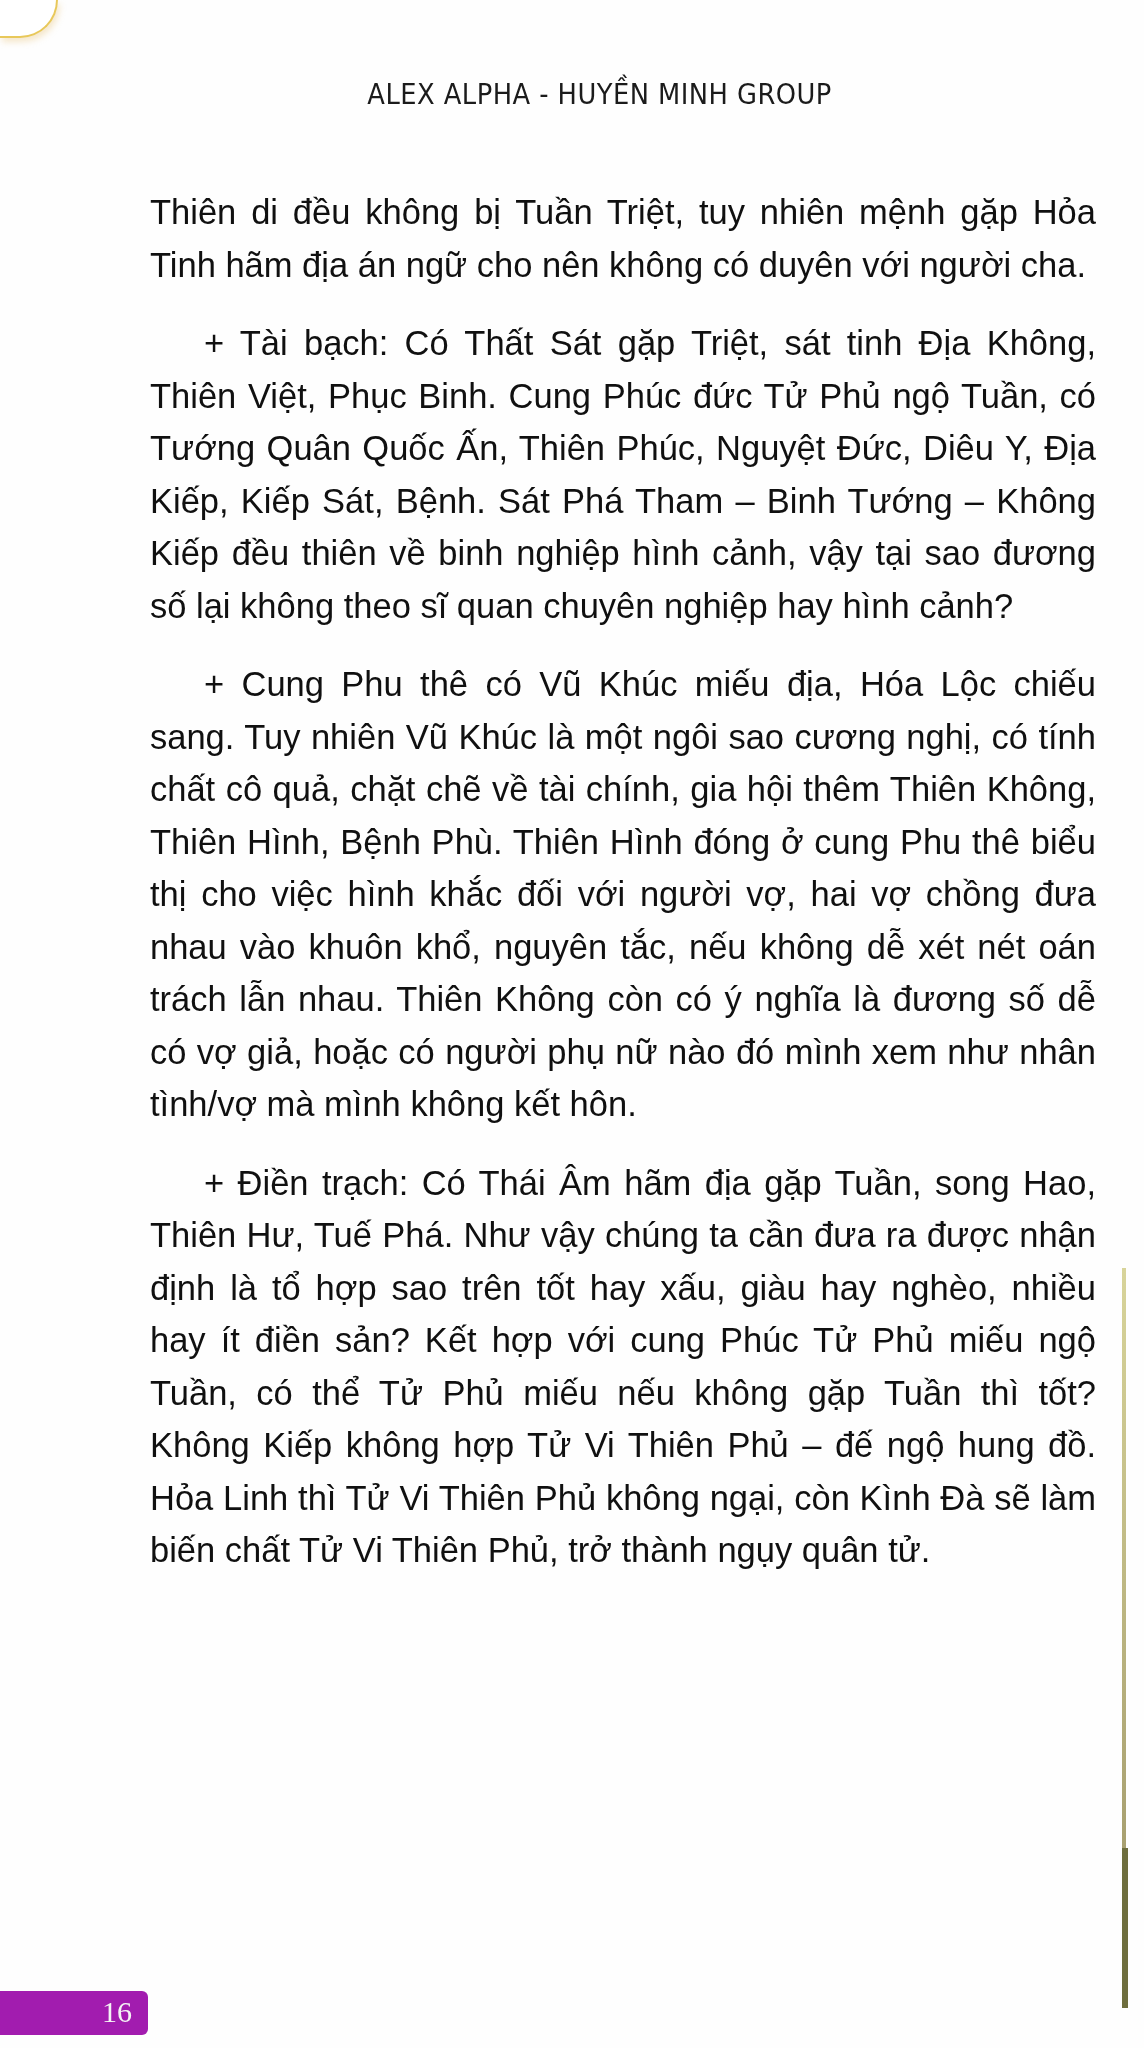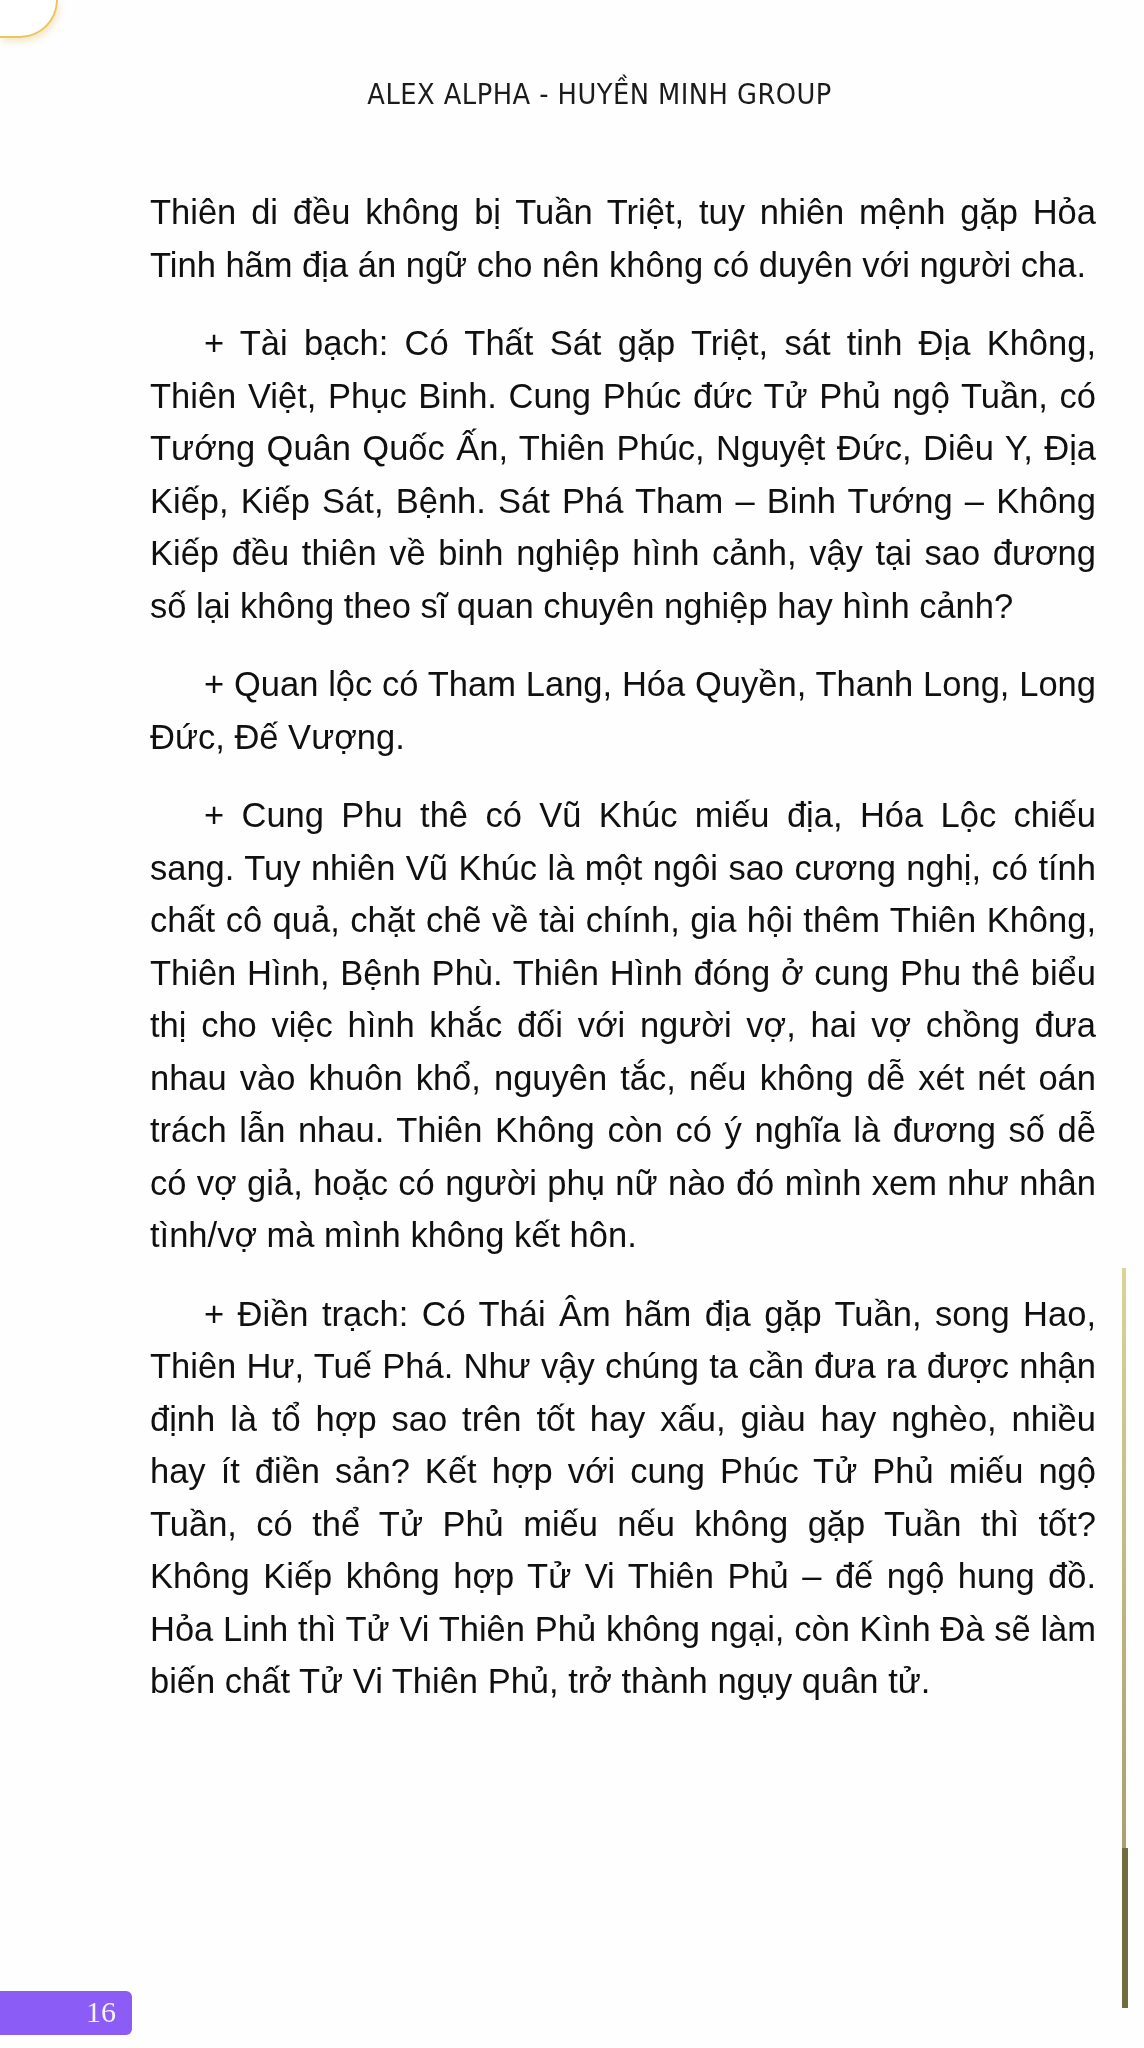--- a/index.html
+++ b/index.html
@@ -71,23 +71,23 @@
       left: 1122px;
       top: 1848px;
       width: 6px;
       height: 160px;
       background: #6e6e3e;
     }
     .page-number-tab {
       position: absolute;
       left: 0;
       top: 1991px;
-      width: 132px;
+      width: 148px;
       height: 44px;
-      background: #8b5cf6;
+      background: #a21caf;
       border-top-right-radius: 6px;
       border-bottom-right-radius: 6px;
     }
     .page-number {
       position: absolute;
       right: 16px;
       top: 4px;
       font-family: "Liberation Serif", serif;
       font-size: 30px;
       color: #f4f4f4;
@@ -96,21 +96,20 @@
 </head>
 <body>
 
 <div class="page-corner"></div>
 
 <div class="running-header">ALEX ALPHA - HUYỀN MINH GROUP</div>
 
 <div class="content">
   <p>Thiên di đều không bị Tuần Triệt, tuy nhiên mệnh gặp Hỏa Tinh hãm địa án ngữ cho nên không có duyên với người cha.</p>
   <p class="indent">+ Tài bạch: Có Thất Sát gặp Triệt, sát tinh Địa Không, Thiên Việt, Phục Binh. Cung Phúc đức Tử Phủ ngộ Tuần, có Tướng Quân Quốc Ấn, Thiên Phúc, Nguyệt Đức, Diêu Y, Địa Kiếp, Kiếp Sát, Bệnh. Sát Phá Tham – Binh Tướng – Không Kiếp đều thiên về binh nghiệp hình cảnh, vậy tại sao đương số lại không theo sĩ quan chuyên nghiệp hay hình cảnh?</p>
-  <p class="indent">+ Quan lộc có Tham Lang, Hóa Quyền, Thanh Long, Long Đức, Đế Vượng.</p>
   <p class="indent">+ Cung Phu thê có Vũ Khúc miếu địa, Hóa Lộc chiếu sang. Tuy nhiên Vũ Khúc là một ngôi sao cương nghị, có tính chất cô quả, chặt chẽ về tài chính, gia hội thêm Thiên Không, Thiên Hình, Bệnh Phù. Thiên Hình đóng ở cung Phu thê biểu thị cho việc hình khắc đối với người vợ, hai vợ chồng đưa nhau vào khuôn khổ, nguyên tắc, nếu không dễ xét nét oán trách lẫn nhau. Thiên Không còn có ý nghĩa là đương số dễ có vợ giả, hoặc có người phụ nữ nào đó mình xem như nhân tình/vợ mà mình không kết hôn.</p>
   <p class="indent">+ Điền trạch: Có Thái Âm hãm địa gặp Tuần, song Hao, Thiên Hư, Tuế Phá. Như vậy chúng ta cần đưa ra được nhận định là tổ hợp sao trên tốt hay xấu, giàu hay nghèo, nhiều hay ít điền sản? Kết hợp với cung Phúc Tử Phủ miếu ngộ Tuần, có thể Tử Phủ miếu nếu không gặp Tuần thì tốt? Không Kiếp không hợp Tử Vi Thiên Phủ – đế ngộ hung đồ. Hỏa Linh thì Tử Vi Thiên Phủ không ngại, còn Kình Đà sẽ làm biến chất Tử Vi Thiên Phủ, trở thành ngụy quân tử.</p>
 </div>
 
 <div class="edge-line"></div>
 <div class="edge-block"></div>
 
 <div class="page-number-tab">
   <span class="page-number">16</span>
 </div>

